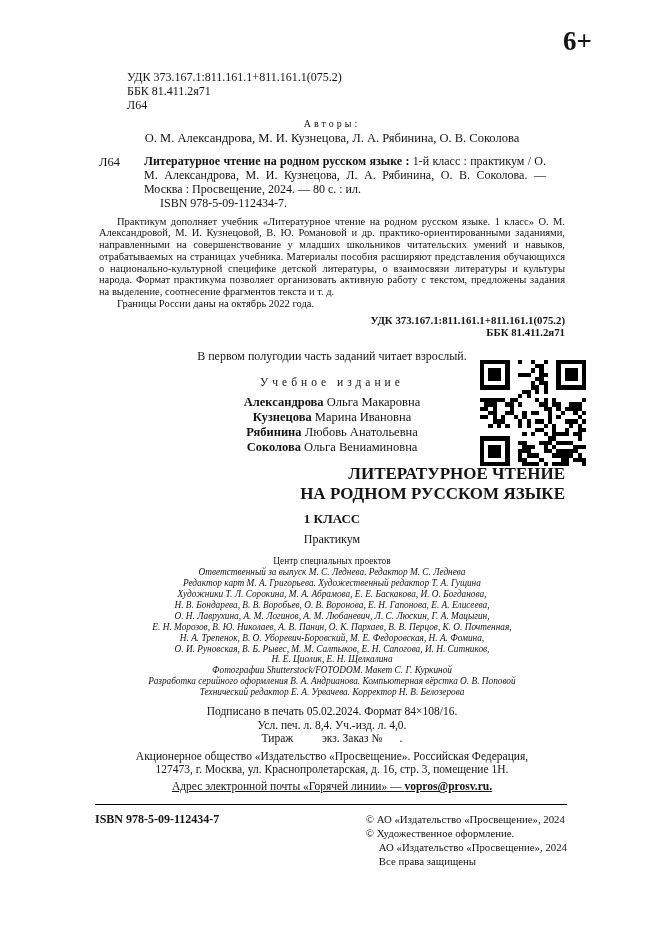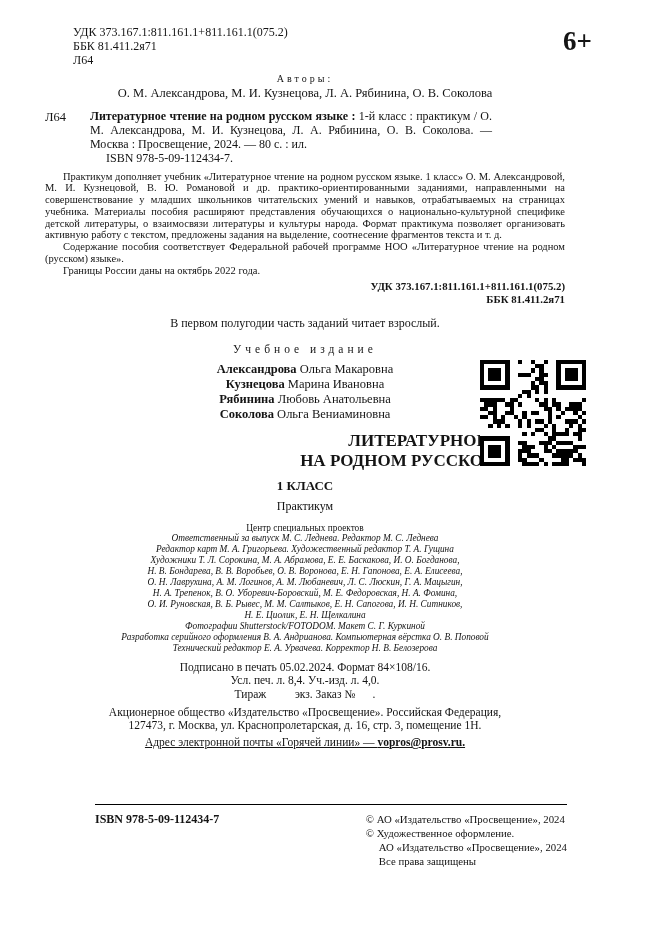--- a/index.html
+++ b/index.html
@@ -4,21 +4,21 @@
 <style>
   html,body{margin:0;padding:0;background:#fff;}
   .page{
     position:relative;
     width:650px;height:949px;
     background:#fff;
     font-family:"Liberation Serif","DejaVu Serif",serif;
     color:#141414;
     overflow:hidden;
   }
-  .content{padding:26px 85px 0 45px;}
+  .content{padding:26px 85px 0 99px;margin-top:45px;}
 
   .head-codes{margin-left:28px;font-size:12px;line-height:1.15;}
   .age-mark{position:absolute;top:26px;right:58px;font-size:27px;font-weight:bold;}
 
   .authors-heading{margin-top:6px;text-align:center;font-weight:normal;font-size:10px;letter-spacing:3px;}
   .authors-line{margin-top:2px;text-align:center;font-size:12.5px;}
 
   .bib-wrap{position:relative;margin-top:8px;}
   .bib-code{position:absolute;left:0;top:1px;font-size:12.5px;}
   .bib{margin-left:45px;width:402px;font-size:12px;line-height:1.17;text-align:justify;}
@@ -76,21 +76,20 @@
     <div class="bib-wrap">
       <span class="bib-code">Л64</span>
       <div class="bib">
         <div><b class="surname">Литературное чтение на родном русском языке :</b> <span>1-й класс : практикум / О. М. Александрова, М. И. Кузнецова, Л. А. Рябинина, О. В. Соколова. — Москва : Просвещение, 2024. — 80 с. : ил.</span></div>
         <div class="bib-isbn">ISBN 978-5-09-112434-7.</div>
       </div>
     </div>
 
     <div class="annotation">
       <p>Практикум дополняет учебник «Литературное чтение на родном русском языке. 1 класс» О. М. Александровой, М. И. Кузнецовой, В. Ю. Романовой и др. практико-ориентированными заданиями, направленными на совершенствование у младших школьников читательских умений и навыков, отрабатываемых на страницах учебника. Материалы пособия расширяют представления обучающихся о национально-культурной специфике детской литературы, о взаимосвязи литературы и культуры народа. Формат практикума позволяет организовать активную работу с текстом, предложены задания на выделение, соотнесение фрагментов текста и т. д.</p>
-      <p>Содержание пособия соответствует Федеральной рабочей программе НОО «Литературное чтение на родном (русском) языке».</p>
       <p>Границы России даны на октябрь 2022 года.</p>
     </div>
 
     <div class="udk-right">
       <div>УДК 373.167.1:811.161.1+811.161.1(075.2)</div>
       <div>ББК 81.411.2я71</div>
     </div>
 
     <div class="adult-note">В первом полугодии часть заданий читает взрослый.</div>
 
@@ -110,20 +109,21 @@
     <div class="grade">1 КЛАСС</div>
     <div class="subtitle">Практикум</div>
 
     <div class="credits">
       <div>Центр специальных проектов</div>
       <div>Ответственный за выпуск М. С. Леднева. Редактор М. С. Леднева</div>
       <div>Редактор карт М. А. Григорьева. Художественный редактор Т. А. Гущина</div>
       <div>Художники Т. Л. Сорокина, М. А. Абрамова, Е. Е. Баскакова, И. О. Богданова,</div>
       <div>Н. В. Бондарева, В. В. Воробьев, О. В. Воронова, Е. Н. Гапонова, Е. А. Елисеева,</div>
       <div>О. Н. Лаврухина, А. М. Логинов, А. М. Любаневич, Л. С. Люскин, Г. А. Мацыгин,</div>
+      <div>Е. Н. Морозов, В. Ю. Николаев, А. В. Панин, О. К. Пархаев, В. В. Перцов, К. О. Почтенная,</div>
       <div>Н. А. Трепенок, В. О. Уборевич-Боровский, М. Е. Федоровская, Н. А. Фомина,</div>
       <div>О. И. Руновская, В. Б. Рывес, М. М. Салтыков, Е. Н. Сапогова, И. Н. Ситников,</div>
       <div>Н. Е. Циолик, Е. Н. Щелкалина</div>
       <div>Фотографии Shutterstock/FOTODOM. Макет С. Г. Куркиной</div>
       <div>Разработка серийного оформления В. А. Андрианова. Компьютерная вёрстка О. В. Поповой</div>
       <div>Технический редактор Е. А. Урвачева. Корректор Н. В. Белозерова</div>
     </div>
 
     <div class="imprint">
       <div>Подписано в печать 05.02.2024. Формат 84×108/16.</div>

